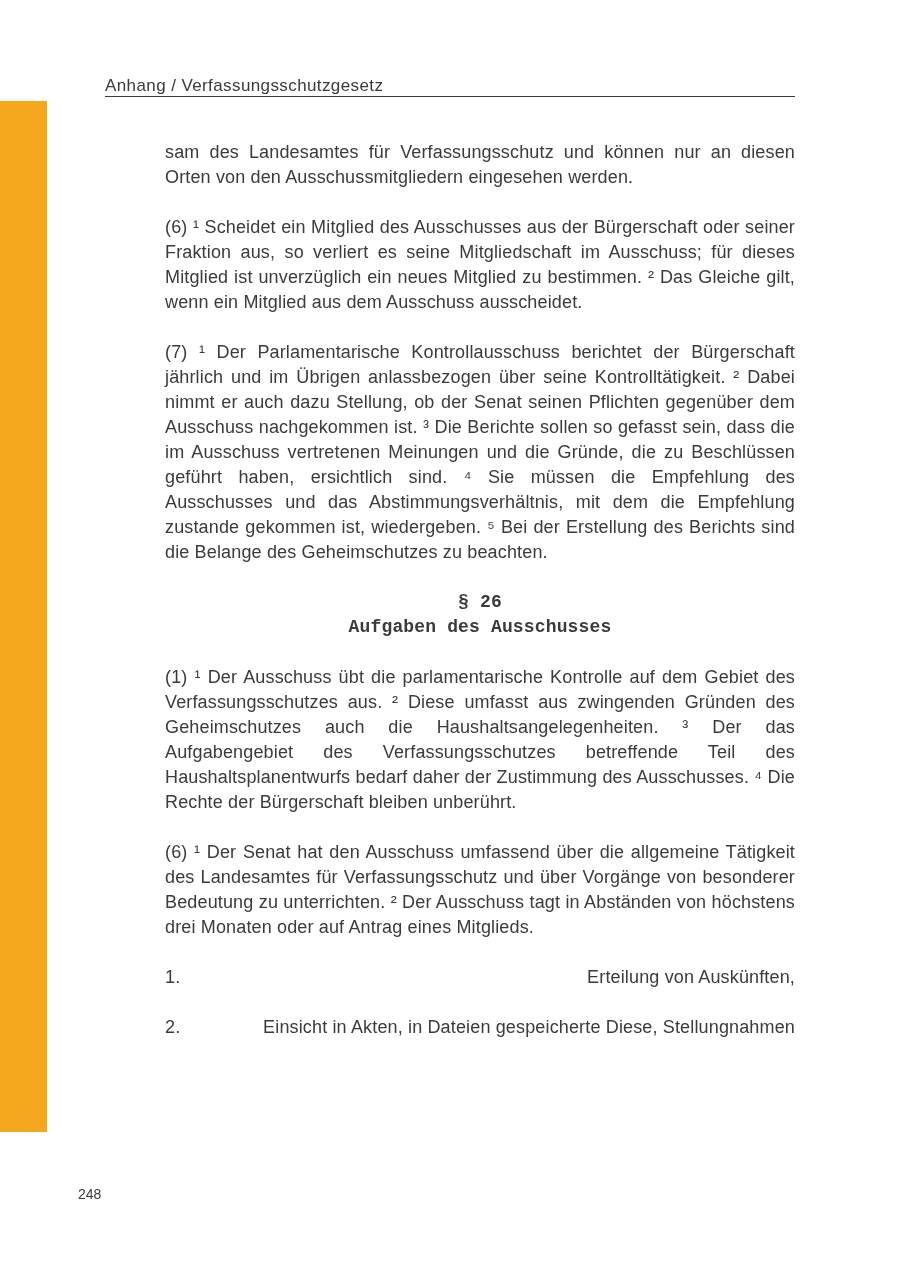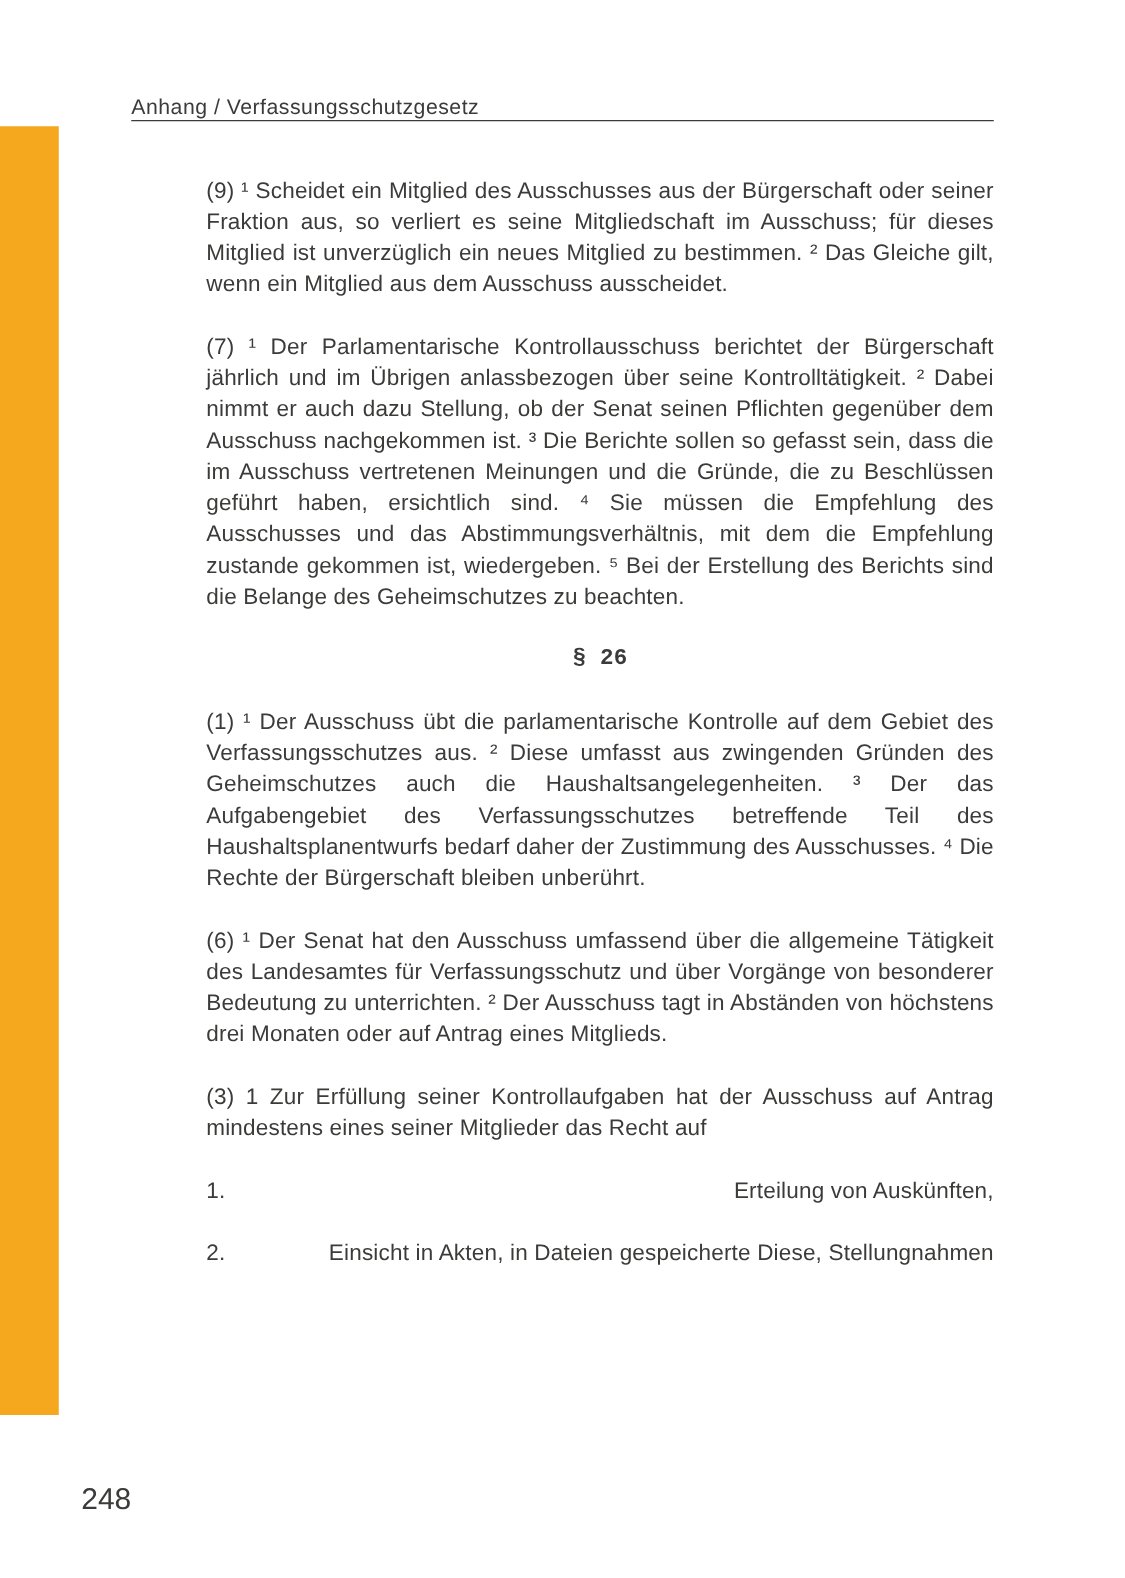--- a/index.html
+++ b/index.html
@@ -70,55 +70,56 @@
   }
   .list-marker {
     flex: 0 0 46px;
   }
   .list-text {
     flex: 1 1 auto;
     text-align: right;
   }
   .page-number {
     position: absolute;
-    left: 65px;
+    left: 78px;
     top: 1186px;
-    font-size: 24px;
+    font-size: 14px;
     color: #3b3b3a;
   }
 </style>
 </head>
 <body>
 
 <div class="page">
 
   <div class="accent-bar"></div>
 
   <div class="running-header">
     <span>Anhang / Verfassungsschutzgesetz</span>
   </div>
 
   <div class="header-rule"></div>
 
   <main class="content">
 
+    <p>sam des Landesamtes für Verfassungsschutz und können nur an diesen Orten von den Ausschussmitgliedern eingesehen werden.</p>
 
-    <p>(9) ¹ Scheidet ein Mitglied des Ausschusses aus der Bürgerschaft oder seiner Fraktion aus, so verliert es seine Mitgliedschaft im Ausschuss; für dieses Mitglied ist unverzüglich ein neues Mitglied zu bestimmen. ² Das Gleiche gilt, wenn ein Mitglied aus dem Ausschuss ausscheidet.</p>
+    <p>(6) ¹ Scheidet ein Mitglied des Ausschusses aus der Bürgerschaft oder seiner Fraktion aus, so verliert es seine Mitgliedschaft im Ausschuss; für dieses Mitglied ist unverzüglich ein neues Mitglied zu bestimmen. ² Das Gleiche gilt, wenn ein Mitglied aus dem Ausschuss ausscheidet.</p>
 
     <p>(7) ¹ Der Parlamentarische Kontrollausschuss berichtet der Bürgerschaft jährlich und im Übrigen anlassbezogen über seine Kontrolltätigkeit. ² Dabei nimmt er auch dazu Stellung, ob der Senat seinen Pflichten gegenüber dem Ausschuss nachgekommen ist. ³ Die Berichte sollen so gefasst sein, dass die im Ausschuss vertretenen Meinungen und die Gründe, die zu Beschlüssen geführt haben, ersichtlich sind. ⁴ Sie müssen die Empfehlung des Ausschusses und das Abstimmungsverhältnis, mit dem die Empfehlung zustande gekommen ist, wiedergeben. ⁵ Bei der Erstellung des Berichts sind die Belange des Geheimschutzes zu beachten.</p>
 
     <div class="section-heading">
       <div>§ 26</div>
+      <div>Aufgaben des Ausschusses</div>
     </div>
 
     <p>(1) ¹ Der Ausschuss übt die parlamentarische Kontrolle auf dem Gebiet des Verfassungsschutzes aus. ² Diese umfasst aus zwingenden Gründen des Geheimschutzes auch die Haushaltsangelegenheiten. ³ Der das Aufgabengebiet des Verfassungsschutzes betreffende Teil des Haushaltsplanentwurfs bedarf daher der Zustimmung des Ausschusses. ⁴ Die Rechte der Bürgerschaft bleiben unberührt.</p>
 
     <p>(6) ¹ Der Senat hat den Ausschuss umfassend über die allgemeine Tätigkeit des Landesamtes für Verfassungsschutz und über Vorgänge von besonderer Bedeutung zu unterrichten. ² Der Ausschuss tagt in Abständen von höchstens drei Monaten oder auf Antrag eines Mitglieds.</p>
 
-    <p>(3) 1 Zur Erfüllung seiner Kontrollaufgaben hat der Ausschuss auf Antrag mindestens eines seiner Mitglieder das Recht auf</p>
 
     <div class="list-item">
       <span class="list-marker">1.</span>
       <span class="list-text">Erteilung von Auskünften,</span>
     </div>
 
     <div class="list-item">
       <span class="list-marker">2.</span>
       <span class="list-text">Einsicht in Akten, in Dateien gespeicherte Diese, Stellungnahmen</span>
     </div>

